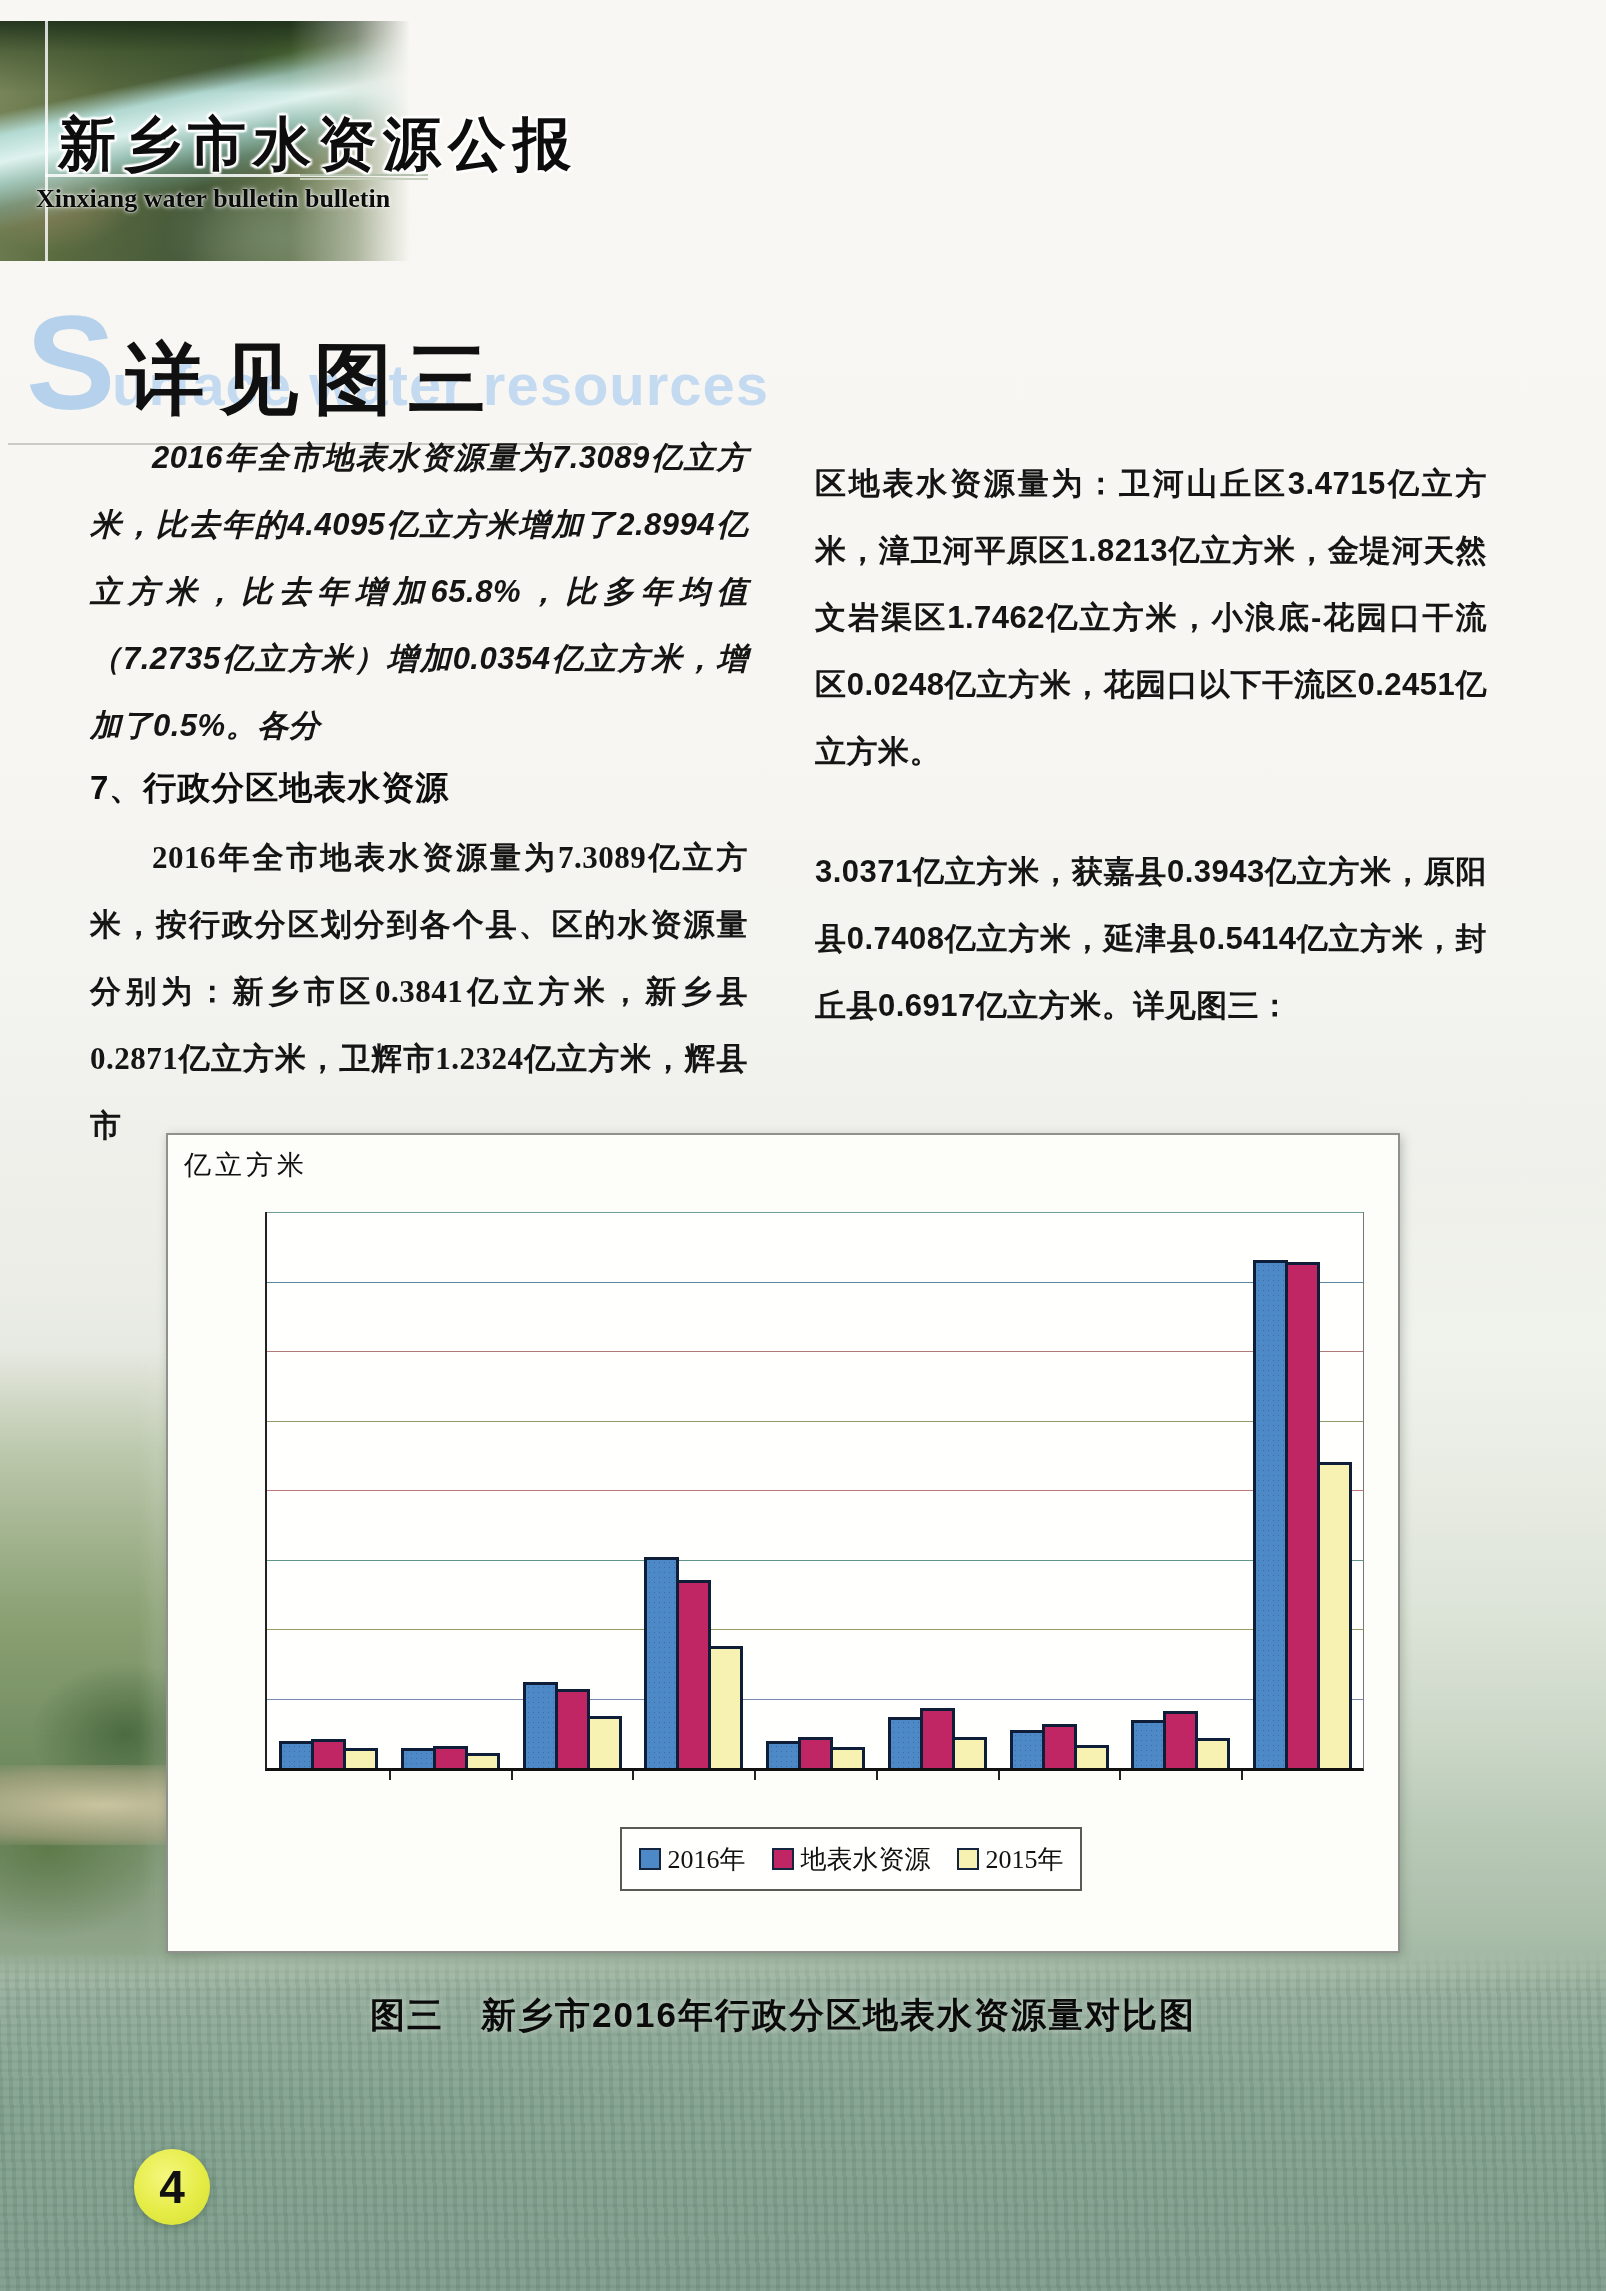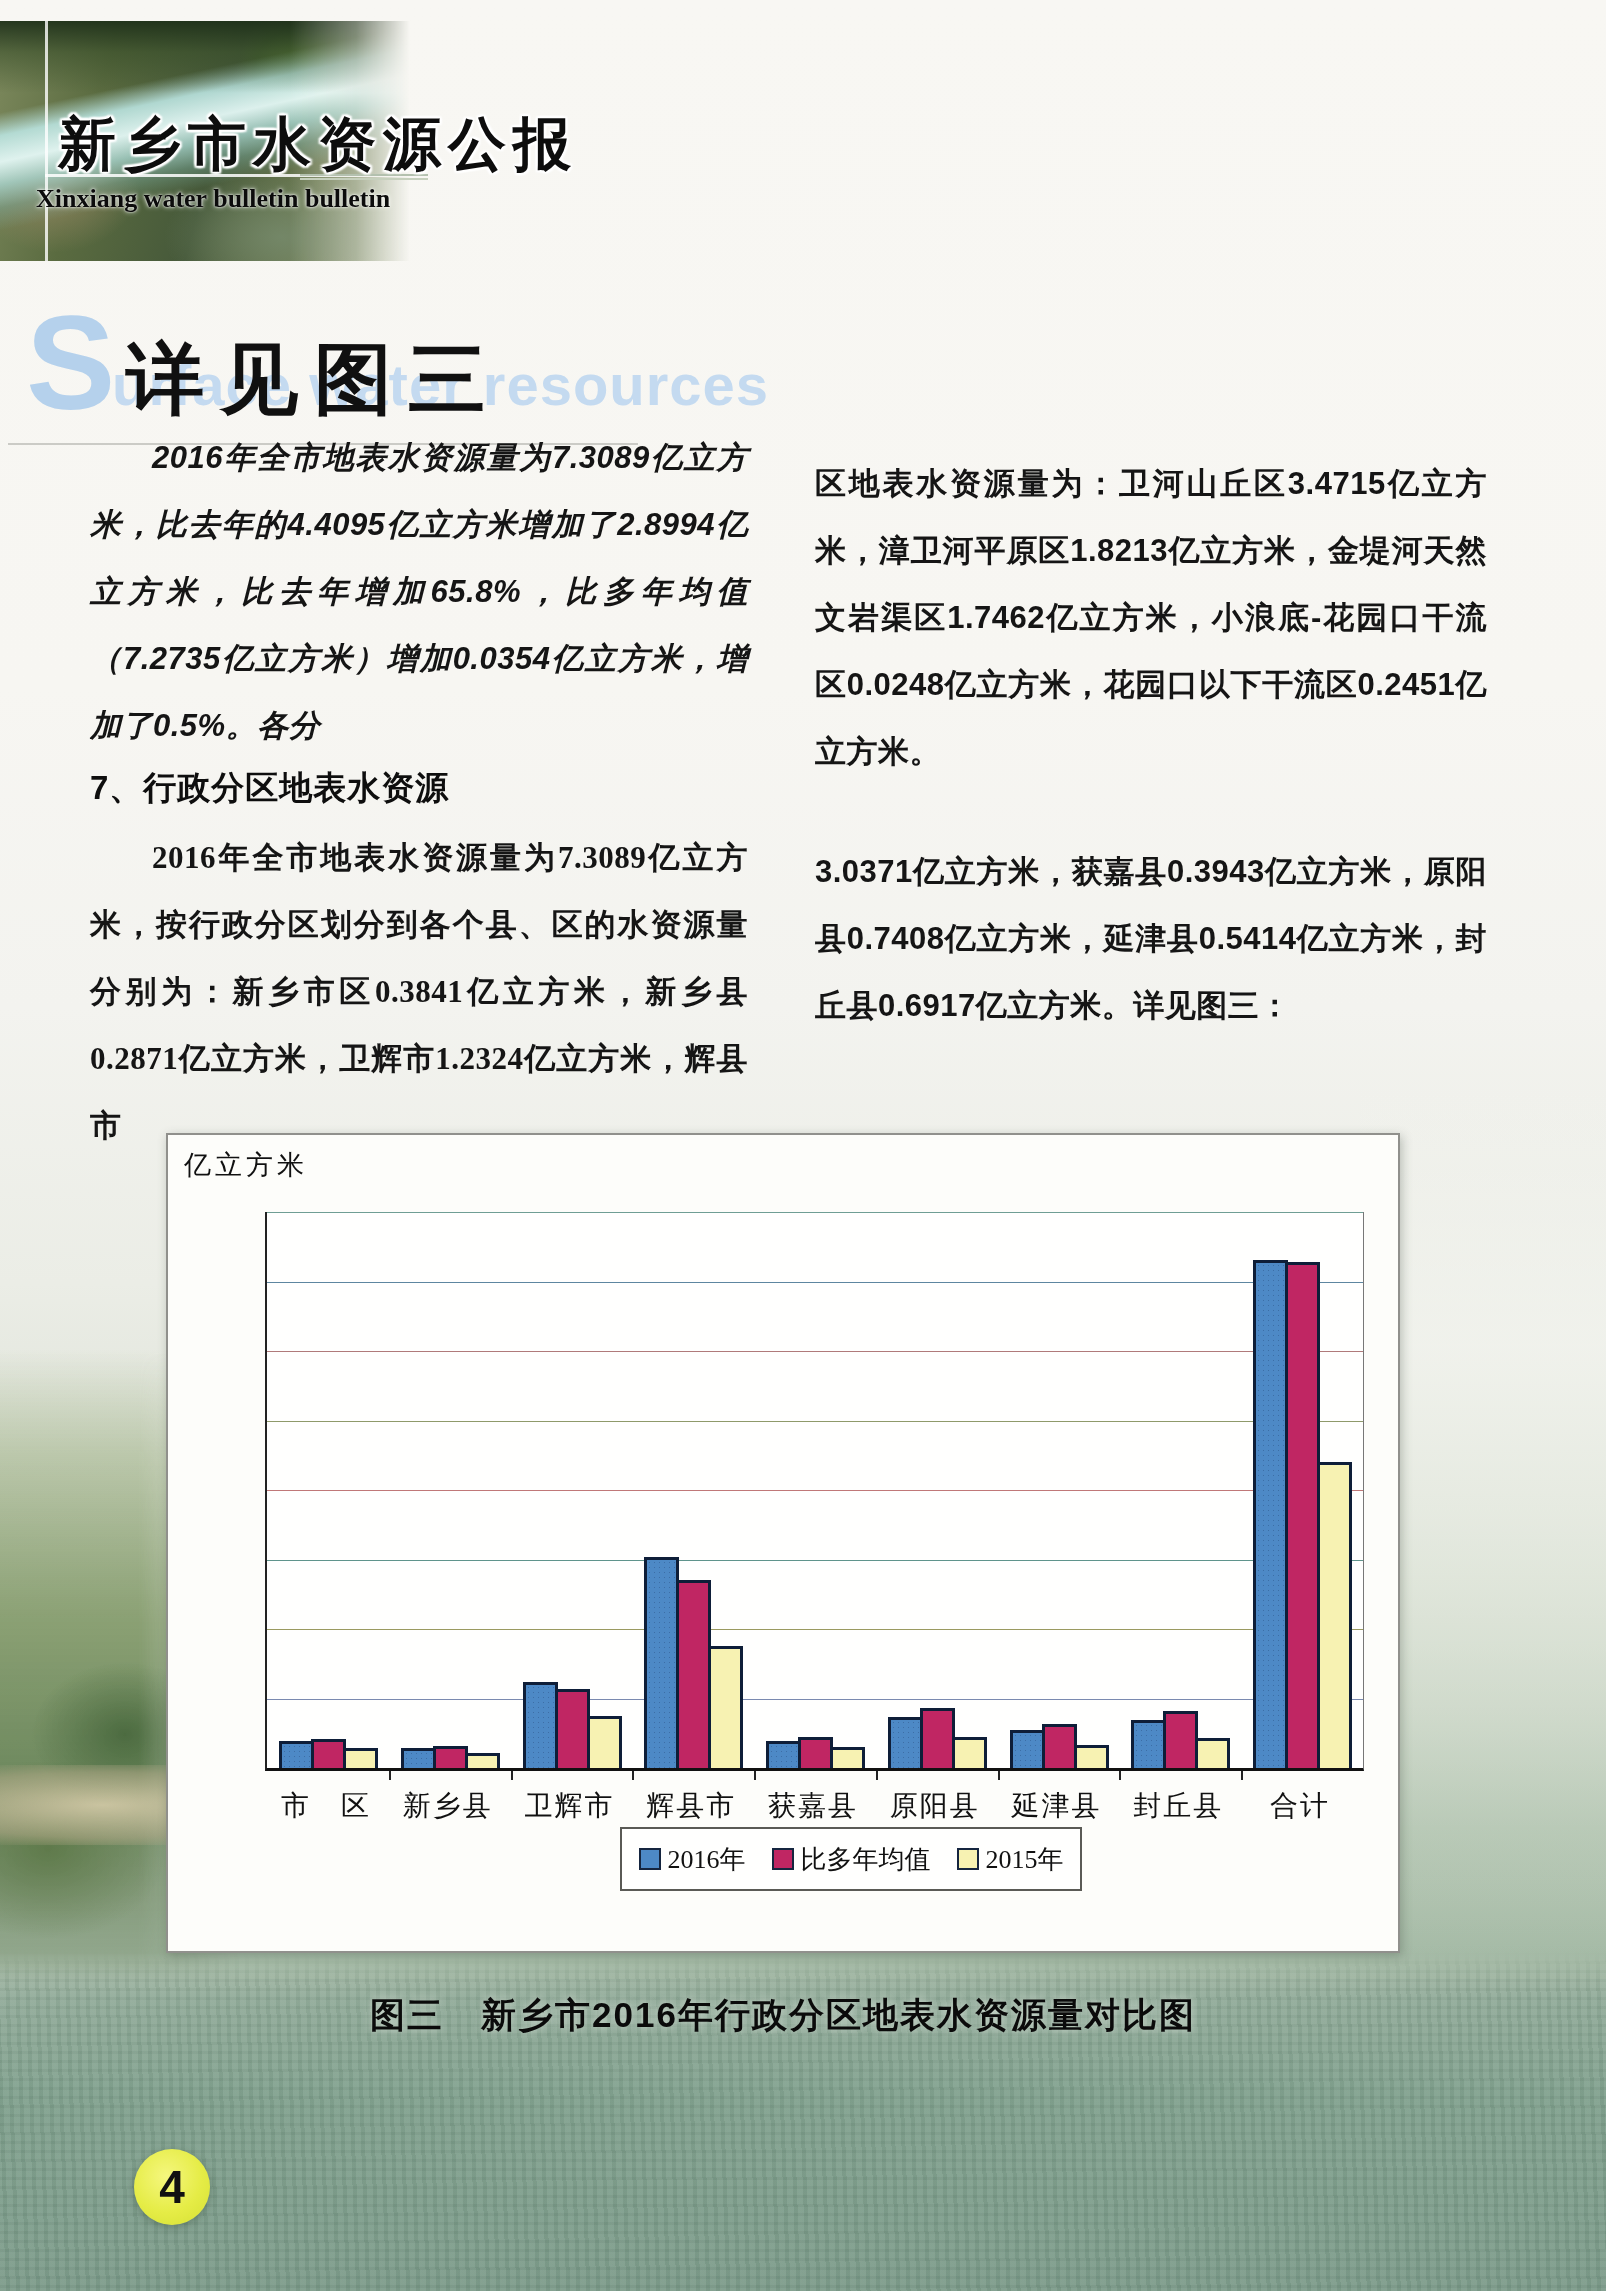--- a/index.html
+++ b/index.html
@@ -249,39 +249,28 @@
         <div class="bar s2" title="2015年 封丘县: 0.43" style="height: 30px;"></div>
       </div>
       <div class="xtick" style="left: 852px;"></div>
       <div class="bar-group" style="left: 974px; width: 122px;">
         <div class="bar s0" title="2016年 合计: 7.3089" style="height: 508px;"></div>
         <div class="bar s1" title="多年平均 合计: 7.2735" style="height: 506px;"></div>
         <div class="bar s2" title="2015年 合计: 4.4095" style="height: 306px;"></div>
       </div>
       <div class="xtick" style="left: 974px;"></div>
     </div>
-  <div class="cats">
-      <div class="cat" style="width: 121.778px;">市　区</div>
-      <div class="cat" style="width: 121.778px;">新乡县</div>
-      <div class="cat" style="width: 121.778px;">卫辉市</div>
-      <div class="cat" style="width: 121.778px;">辉县市</div>
-      <div class="cat" style="width: 121.778px;">获嘉县</div>
-      <div class="cat" style="width: 121.778px;">原阳县</div>
-      <div class="cat" style="width: 121.778px;">延津县</div>
-      <div class="cat" style="width: 121.778px;">封丘县</div>
-      <div class="cat" style="width: 121.778px;">合计</div>
-    </div>
   <div class="legend">
       <div class="legend-item">
         <span class="swatch" style="background: rgb(77, 137, 198);"></span>
         <span>2016年</span>
       </div>
       <div class="legend-item">
         <span class="swatch" style="background: rgb(192, 38, 99);"></span>
-        <span>比多年均值</span>
+        <span>地表水资源</span>
       </div>
       <div class="legend-item">
         <span class="swatch" style="background: rgb(247, 242, 178);"></span>
         <span>2015年</span>
       </div>
     </div>
 </div>
 <div class="caption">图三　新乡市2016年行政分区地表水资源量对比图</div>
 
 <div class="page-circle">

